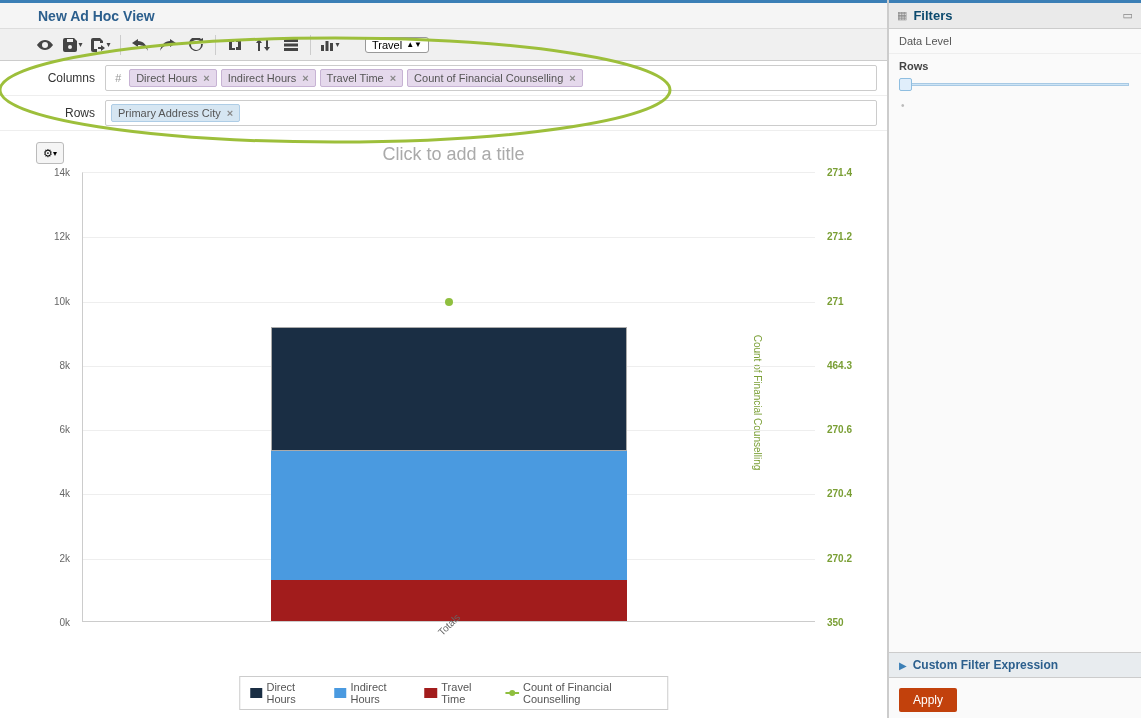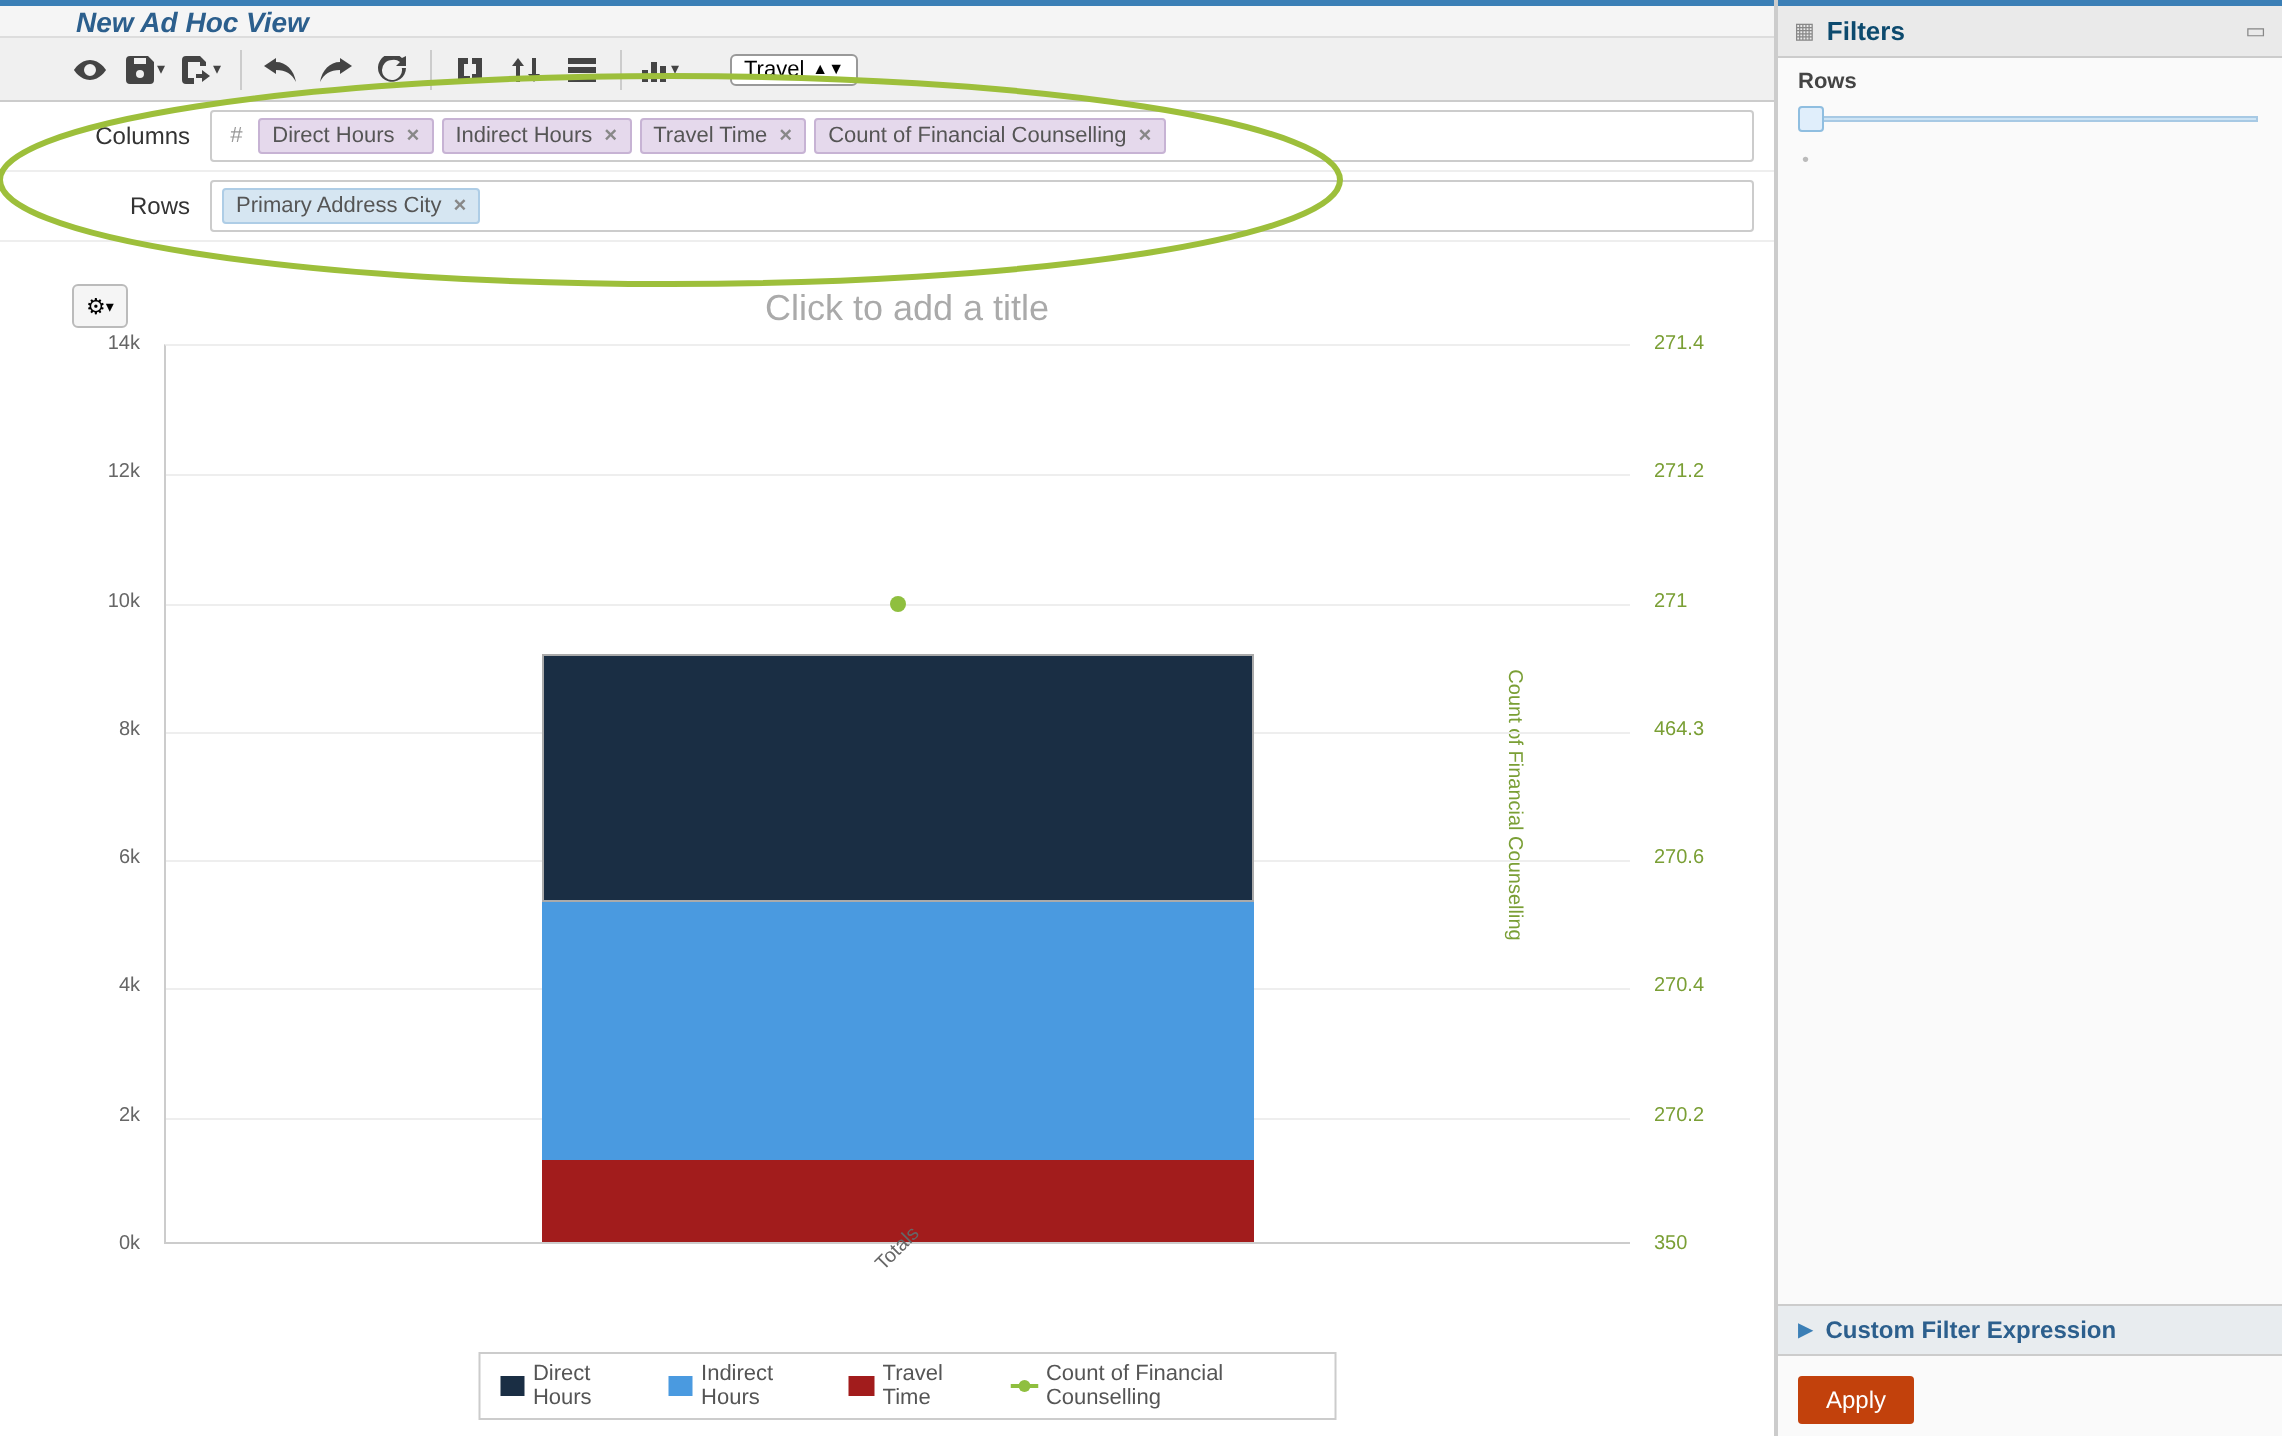--- a/index.html
+++ b/index.html
@@ -1,39 +1,39 @@
 <!DOCTYPE html>
 <html><head>
 <meta charset="utf-8">
 <style>
 * { box-sizing: border-box; margin: 0; padding: 0; font-family: Arial, Helvetica, sans-serif; }
 body { width: 1141px; height: 718px; overflow: hidden; background: #fff; position: relative; }
 .main-area { position: absolute; left: 0; top: 0; width: 888px; height: 718px; border-right: 1px solid #ccc; }
 .top-border { height: 3px; background: #3b7fb6; }
-.title-bar { height: 16px; background: #f5f5f5; padding-left: 38px; display: flex; align-items: center; border-bottom: 1px solid #ddd; font-style: italic; }
+.title-bar { height: 26px; background: #f5f5f5; padding-left: 38px; display: flex; align-items: center; border-bottom: 1px solid #ddd; }
 .title-bar span { color: #2c5f8d; font-weight: bold; font-size: 14px; }
 .toolbar { height: 32px; background: #f0f0f0; border-bottom: 1px solid #ccc; display: flex; align-items: center; padding-left: 32px; gap: 2px; }
 .tool-btn { width: 26px; height: 26px; display: flex; align-items: center; justify-content: center; cursor: pointer; color: #444; font-size: 14px; }
 .tool-sep { width: 1px; height: 20px; background: #ccc; margin: 0 4px; }
 .chart-dropdown { margin-left: 20px; border: 1px solid #999; border-radius: 3px; padding: 1px 6px; font-size: 11px; background: #fff; display: flex; align-items: center; gap: 4px; }
 .field-row { display: flex; align-items: center; padding: 4px 10px 4px 30px; border-bottom: 1px solid #eee; }
 .field-label { width: 65px; text-align: right; font-size: 12px; font-weight: normal; color: #333; margin-right: 10px; }
 .field-well { flex: 1; border: 1px solid #ccc; background: #fff; border-radius: 2px; padding: 3px 5px; display: flex; align-items: center; gap: 4px; min-height: 26px; }
 .hash-mark { color: #999; font-size: 11px; margin: 0 4px; font-style: italic; }
 .pill { background: #e5d9ec; border: 1px solid #c7b3d4; border-radius: 2px; padding: 2px 6px; font-size: 11px; color: #555; display: flex; align-items: center; gap: 6px; }
 .pill-row { background: #d6e6f2; border-color: #aecde6; }
 .pill-x { color: #888; cursor: pointer; font-weight: bold; }
 .chart-panel { position: absolute; left: 24px; right: 4px; top: 132px; bottom: 0; }
 .gear-btn { position: absolute; left: 12px; top: 10px; width: 28px; height: 22px; border: 1px solid #bbb; border-radius: 3px; background: #f5f5f5; display: flex; align-items: center; justify-content: center; font-size: 11px; cursor: pointer; z-index: 5; }
 .add-title { position: absolute; top: 12px; left: 50%; transform: translateX(-50%); color: #aaa; font-size: 18px; }
 .chart-container { position: absolute; left: 20px; right: 20px; top: 40px; bottom: 40px; }
 .y-left { position: absolute; left: 0; top: 0; width: 30px; height: 450px; }
 .y-left-tick { position: absolute; right: 4px; font-size: 10px; color: #666; transform: translateY(-50%); }
 .y-right { position: absolute; right: 0; top: 0; width: 40px; height: 450px; }
-.y-right-tick { position: absolute; left: 4px; font-size: 10px; color: #7a9f35; transform: translateY(-50%); }
+.y-right-tick { position: absolute; left: 4px; font-size: 10px; color: #7a9f35; transform: translateY(-50%); font-weight: bold; }
 .y-right-label { position: absolute; right: -30px; top: 225px; transform: rotate(90deg) translateX(-50%); transform-origin: left center; font-size: 10px; color: #7a9f35; white-space: nowrap; }
 .plot { position: absolute; left: 38px; right: 48px; top: 0; height: 450px; border-left: 1px solid #ccc; border-bottom: 1px solid #ccc; border-top: 1px solid #eee; }
 .gridline { position: absolute; left: 0; right: 0; height: 1px; background: #eee; }
 .bar-stack { position: absolute; bottom: 0; left: 50%; transform: translateX(-50%); width: 356px; }
 .bar-seg { width: 100%; }
 .seg-travel { background: #a21c1c; height: 41px; }
 .seg-indirect { background: #4a9ae0; height: 129px; }
 .seg-direct { background: #1a2e44; height: 124px; border: 1px solid #aaa; }
 .marker { position: absolute; width: 8px; height: 8px; border-radius: 50%; background: #8fbf3f; left: 50%; transform: translate(-50%,-50%); }
 .xcat { position: absolute; bottom: -20px; left: 50%; transform: translateX(-50%) rotate(-45deg); font-size: 10px; color: #666; transform-origin: top left; }
@@ -244,20 +244,21 @@
     <ellipse cx="345" cy="60" rx="335" ry="52" fill="none" stroke="#9dbf3b" stroke-width="3"></ellipse>
   </svg>
 </div>
 
 <div class="filters-panel">
   <div class="filters-header">
     <span class="icon-cfg">▦</span>
     <span class="title">Filters</span>
     <span style="color:#888;font-size:11px;">▭</span>
   </div>
+  <div class="filters-sub">Data Level</div>
   <div class="filters-rows">
     <div class="lbl">Rows</div>
     <div class="slider">
       <div class="slider-track"></div>
       <div class="slider-handle"></div>
     </div>
   </div>
   <div class="dot-row">•</div>
 
   <div class="custom-filter">

